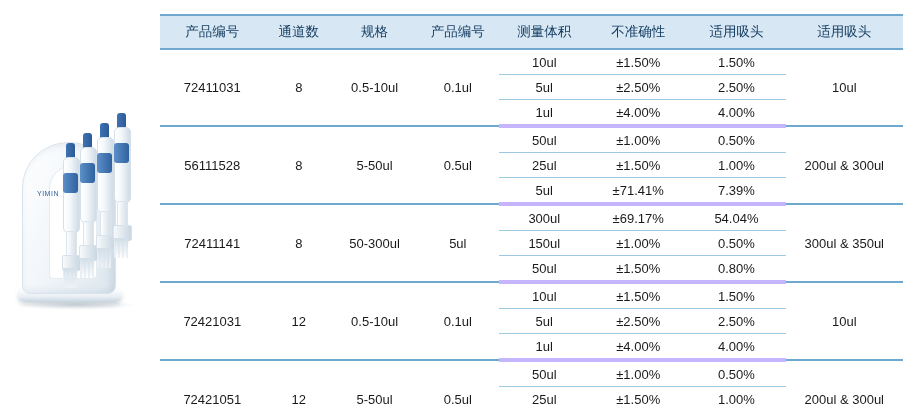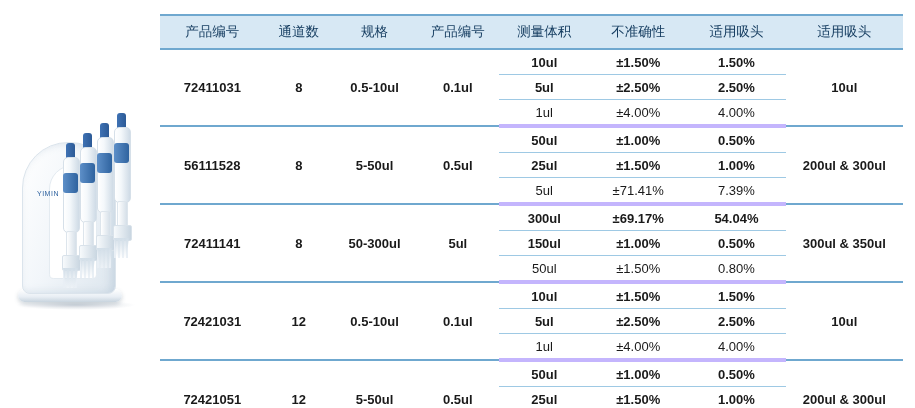--- a/index.html
+++ b/index.html
@@ -192,21 +192,20 @@
     white-space: nowrap;
   }
   table.spec td {
     text-align: center;
     height: 24px;
     padding: 0 2px;
     white-space: nowrap;
   }
   .inner-line td {
     border-bottom: 1px solid #9ec9e4;
-    font-weight: bold;
   }
   .grp-end td {
     border-bottom: 4px solid #c4b5fd;
   }
   td.grp {
     border-bottom: 2px solid #6fa8cf;
     border-right: 0;
   }
   .c-code    { width: 96px; }
   .c-ch      { width: 62px; }

